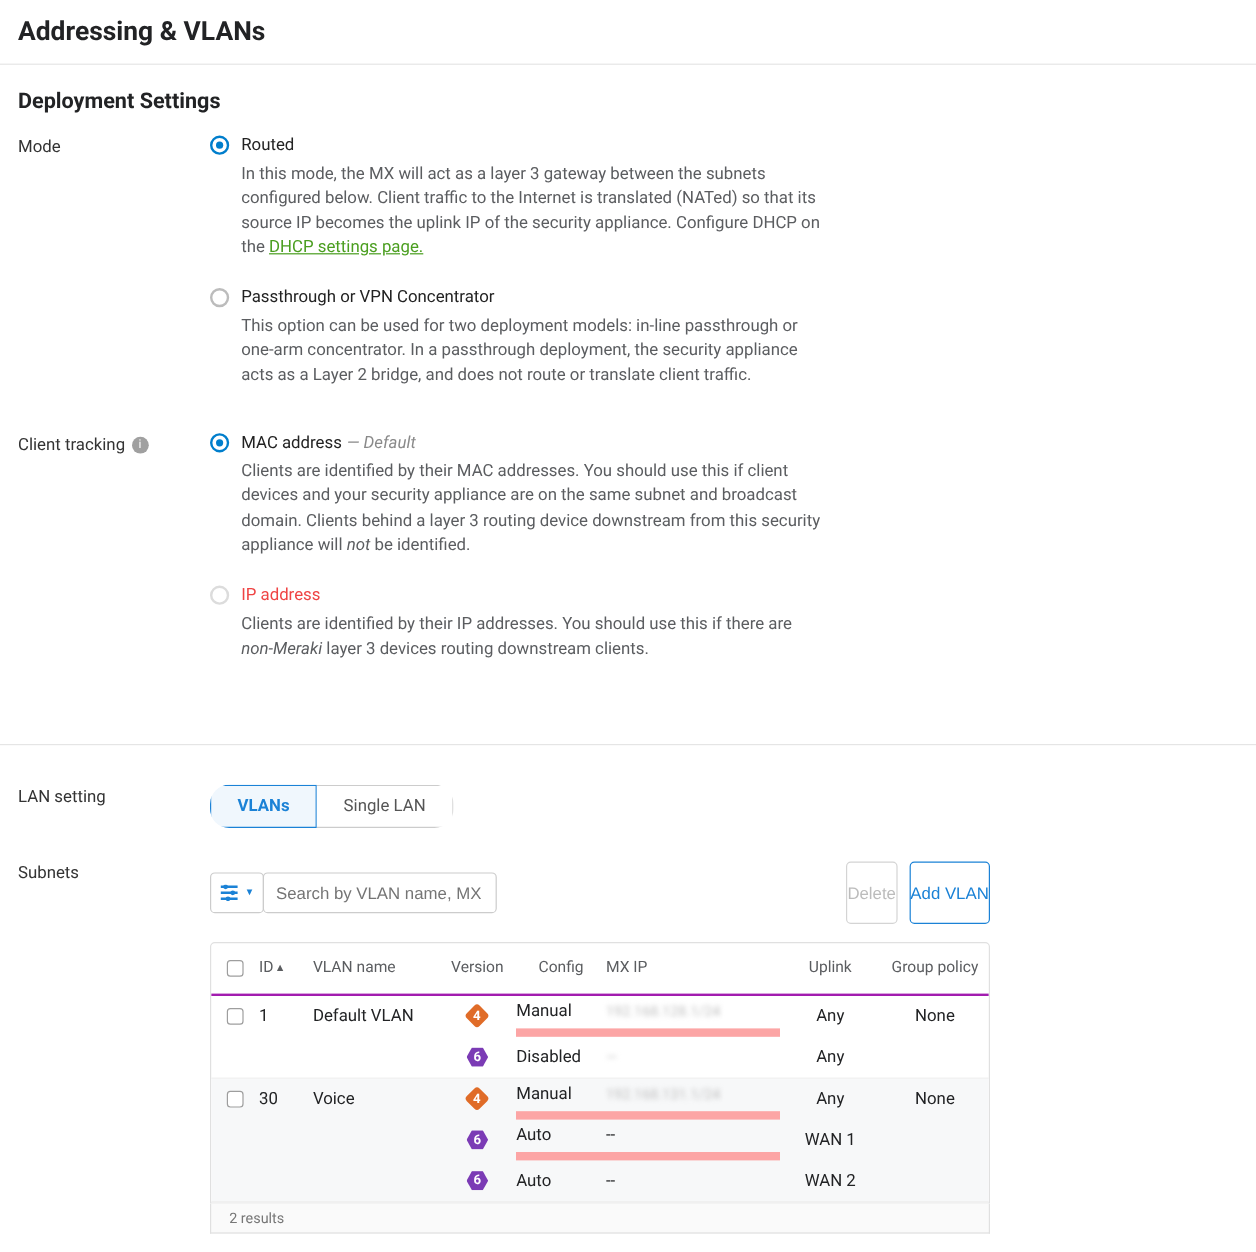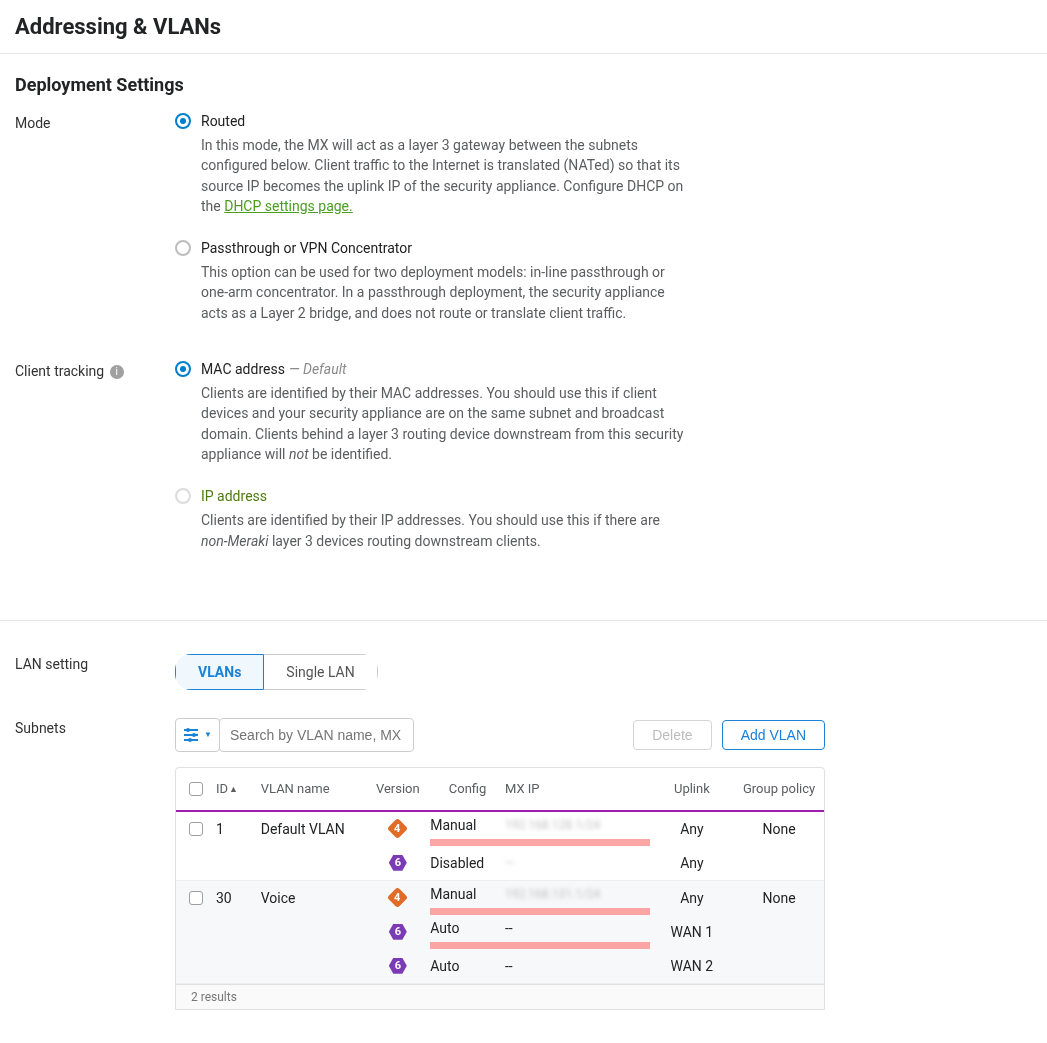--- a/index.html
+++ b/index.html
@@ -77,21 +77,21 @@
     position:absolute;
     left:3px; top:3px;
     width:6px; height:6px;
     border-radius:50%;
     background:#007ecc;
   }
   .radio-circle.disabled {
     border-color:#dcdcdc;
   }
   .radio-label { font-size:14px; color:#222; }
-  .radio-item.disabled .radio-label { color:#4d7c0f; }
+  .radio-item.disabled .radio-label { color:#ef4444; }
   .default-tag { color:#8a8a8a; font-style:italic; margin-left:4px; }
   .radio-desc {
     margin-left:26px;
     color:#5b5d60;
     font-size:14px;
     line-height:1.45;
   }
   .radio-desc a { color:#4a9e1f; text-decoration:underline; }
   .radio-desc em { font-style:italic; }
 
@@ -141,22 +141,22 @@
     height:34px;
     border:1px solid #ccc;
     border-radius:4px;
     padding:0 10px;
     font-size:14px;
     width:195px;
     outline:none;
   }
   .toolbar-spacer { flex:1; }
   .btn {
-    height:30px;
-    padding:0 18px;
+    height:52px;
+    padding:0 0;
     border:1px solid #1b82d6;
     border-radius:4px;
     background:#fff;
     color:#1b82d6;
     font-size:14px;
     cursor:pointer;
     margin-left:10px;
   }
   .btn.disabled {
     border-color:#d4d4d4;

